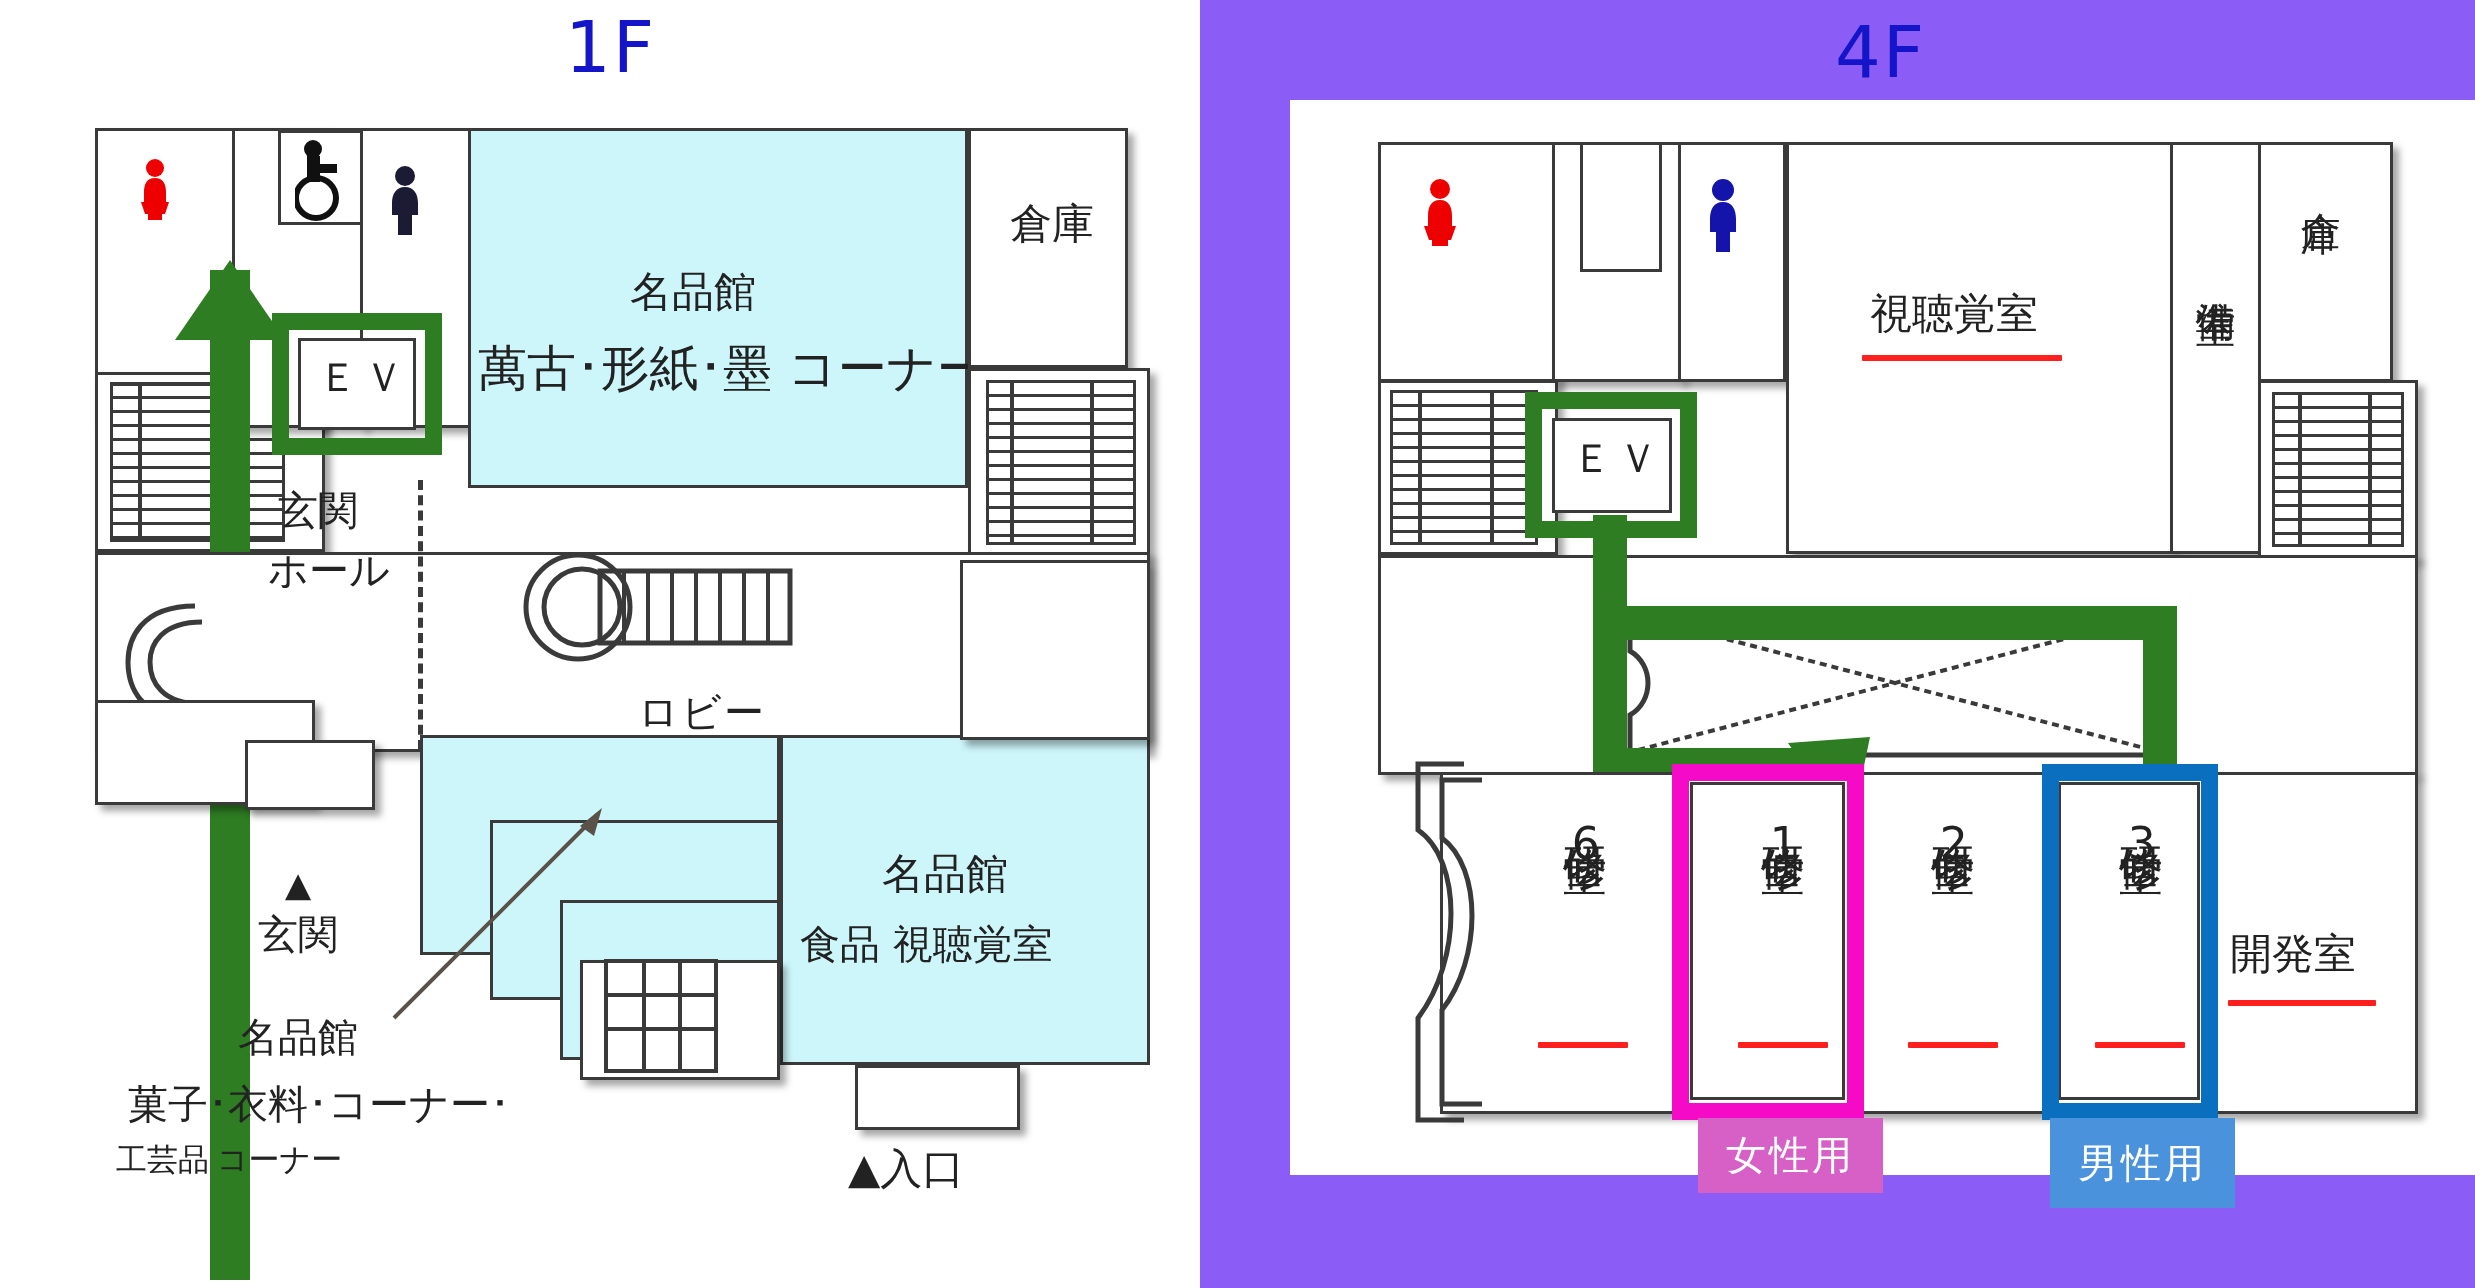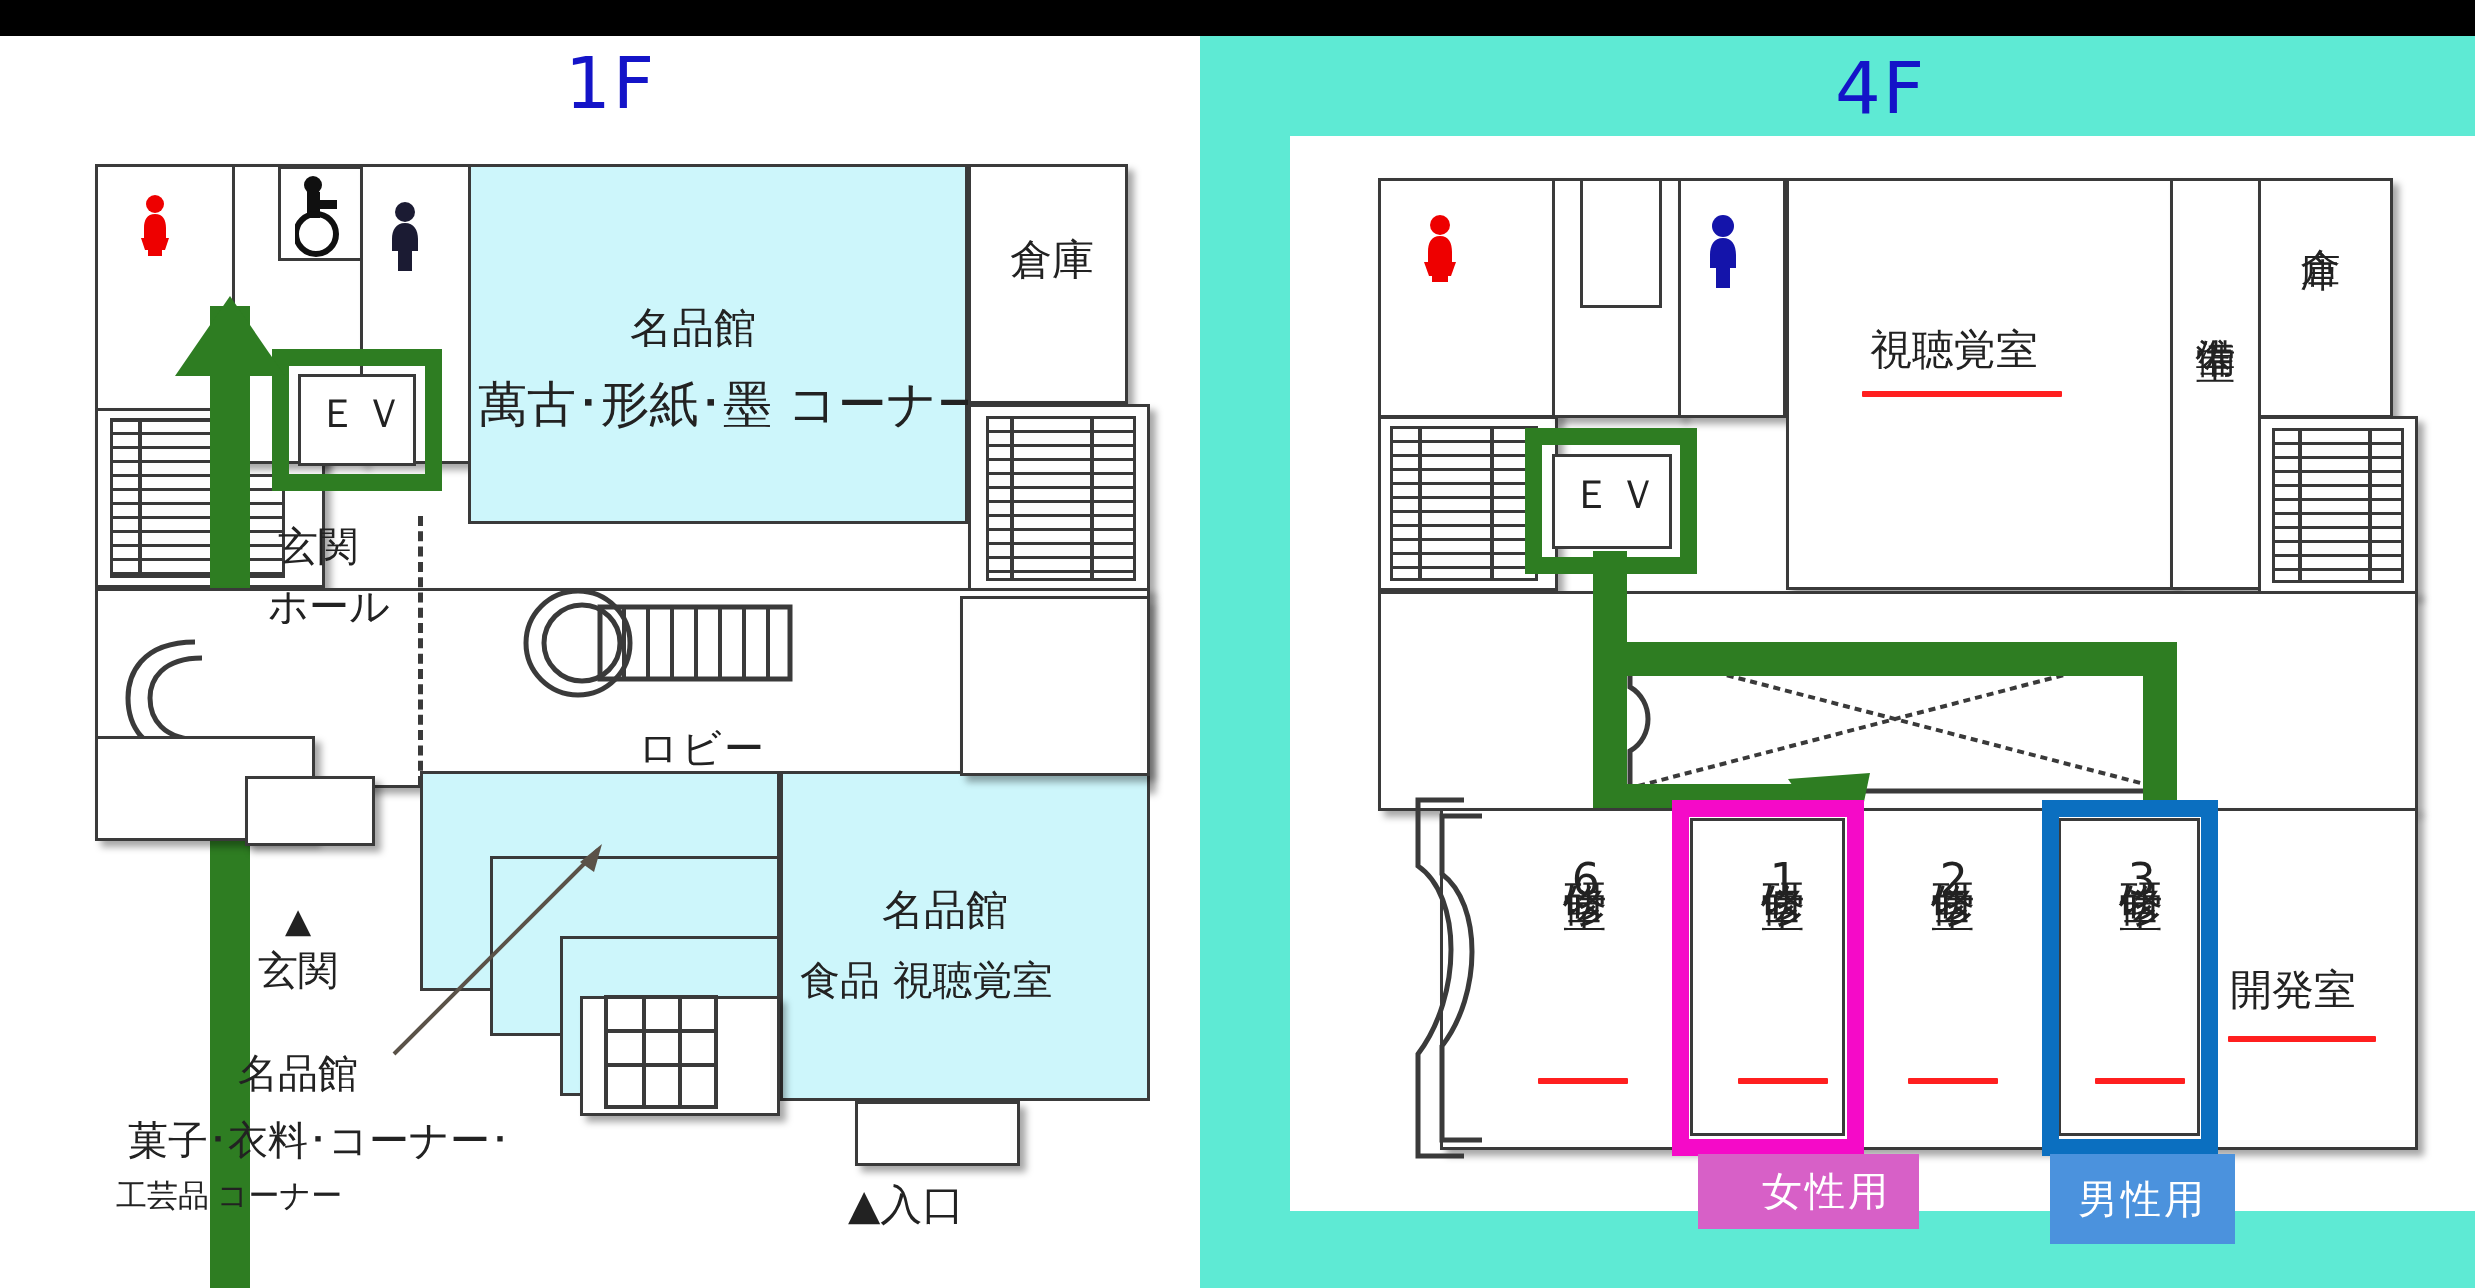--- a/index.html
+++ b/index.html
@@ -1,21 +1,21 @@
 <!DOCTYPE html>
 <html lang="ja"><head>
 <meta charset="utf-8">
 <title>1F / 4F Floor Guide</title>
 <style>
   html,body{margin:0;padding:0;background:#000;}
   body{
     width:2475px;height:1288px;position:relative;overflow:hidden;
     font-family:"DejaVu Sans","Liberation Sans",sans-serif;
   }
-  .stage{position:absolute;inset:0;background:#5eead4;margin-top:36px;}
+  .stage{position:absolute;inset:0;background:#8b5cf6;}
 
   
   .panel{position:absolute;background:#ffffff;}
   #panel-1f{left:0;top:0;width:1200px;height:1288px;}
   #panel-4f{left:1290px;top:100px;width:1185px;height:1075px;}
 
   .floor-title{
     position:absolute;color:#1414c8;font-size:72px;letter-spacing:2px;
     font-family:"DejaVu Sans","Liberation Sans",sans-serif;
     font-weight:400;white-space:nowrap;
@@ -249,21 +249,21 @@
         <path d="M84 20 L44 20 L44 78 C84 108 84 198 44 250 L44 344 L84 344" fill="none" stroke="#3a3a3a" stroke-width="5"></path>
       </svg>
 
       <div class="vlbl" style="left:272px;top:712px;font-size:44px;">研修室6</div>
       <div class="uline" style="left:248px;top:942px;width:90px;"></div>
 
       <div class="room" style="left:400px;top:682px;width:155px;height:318px;"></div>
       <div class="vlbl" style="left:470px;top:712px;font-size:44px;">研修室1</div>
       <div class="uline" style="left:448px;top:942px;width:90px;"></div>
       <div class="hl-pink" style="left:382px;top:664px;width:192px;height:356px;"></div>
-      <div class="tag pink" style="left:408px;top:1018px;width:185px;height:75px;padding-left:36px;">女性用</div>
+      <div class="tag pink" style="left:408px;top:1018px;width:185px;height:75px;">女性用</div>
 
       <div class="vlbl" style="left:640px;top:712px;font-size:44px;">研修室2</div>
       <div class="uline" style="left:618px;top:942px;width:90px;"></div>
 
       <div class="room" style="left:768px;top:682px;width:142px;height:318px;"></div>
       <div class="vlbl" style="left:828px;top:712px;font-size:44px;">研修室3</div>
       <div class="uline" style="left:805px;top:942px;width:90px;"></div>
       <div class="hl-blue" style="left:752px;top:664px;width:176px;height:356px;"></div>
       <div class="tag blue" style="left:760px;top:1018px;width:185px;height:90px;">男性用</div>
 

